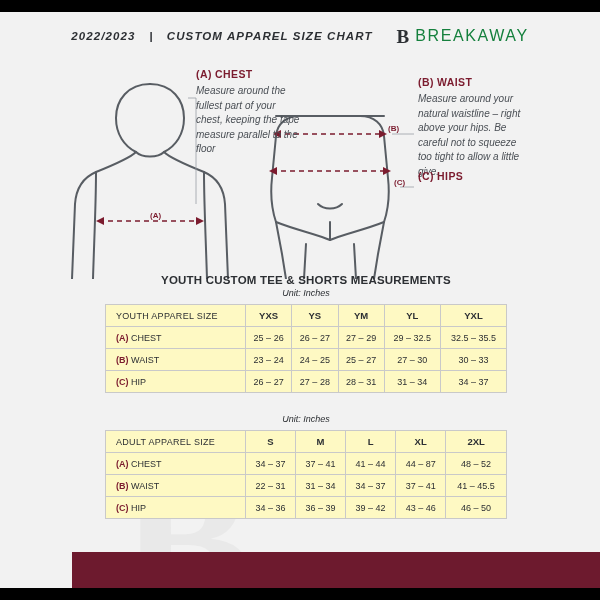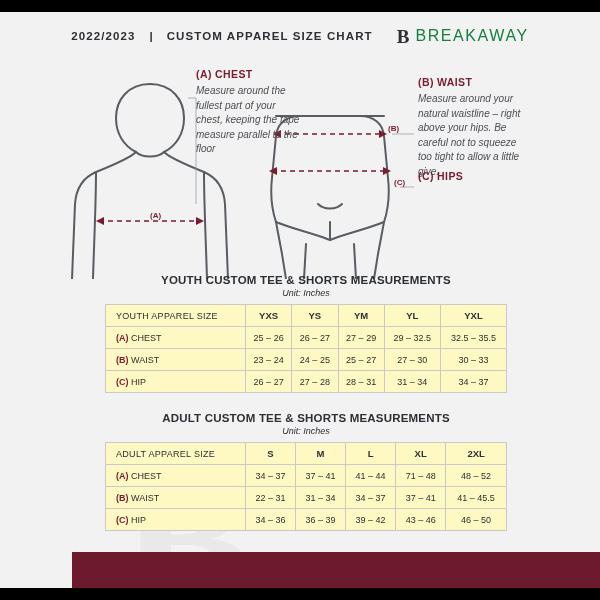--- a/index.html
+++ b/index.html
@@ -43,20 +43,21 @@
     width: 600px; height: 48px;
     display: flex; align-items: center; justify-content: center;
     gap: 10px;
   }
   .header-title {
     font-size: 11.5px;
     font-weight: bold;
     letter-spacing: 1.1px;
     color: #2c2f33;
     white-space: nowrap;
+    font-style: italic;
   }
   .header-sep {
     font-size: 11.5px; font-weight: bold; color: #2c2f33;
     padding: 0 4px;
   }
   .brand {
     display: flex; align-items: center; gap: 6px; margin-left: 14px;
   }
   .brand-mark {
     font-family: "Liberation Serif", serif;
@@ -261,41 +262,40 @@
           <td>27 – 28</td>
           <td>28 – 31</td>
           <td>31 – 34</td>
           <td>34 – 37</td>
         </tr>
       </tbody>
         </table>
     </div>
 
     <div class="tbl-block" style="top:400px;">
-      <div class="tbl-title">ADULT CUSTOM TEE &amp; SHORTS MEASUREMENTS</div>
       <div class="tbl-unit">Unit: Inches</div>
       <table>
         <tbody>
             <tr>
           <th class="rowhead">ADULT APPAREL SIZE</th>
           <th class="colhead">S</th>
           <th class="colhead">M</th>
           <th class="colhead">L</th>
           <th class="colhead">XL</th>
           <th class="colhead">2XL</th>
         </tr>
         <tr>
           <td class="rowhead">
             <span class="tag">(A) </span>
             <span class="rowlabel">CHEST</span>
           </td>
           <td>34 – 37</td>
           <td>37 – 41</td>
           <td>41 – 44</td>
-          <td>71 – 48</td>
+          <td>44 – 87</td>
           <td>48 – 52</td>
         </tr>
         <tr>
           <td class="rowhead">
             <span class="tag">(B) </span>
             <span class="rowlabel">WAIST</span>
           </td>
           <td>22 – 31</td>
           <td>31 – 34</td>
           <td>34 – 37</td>

